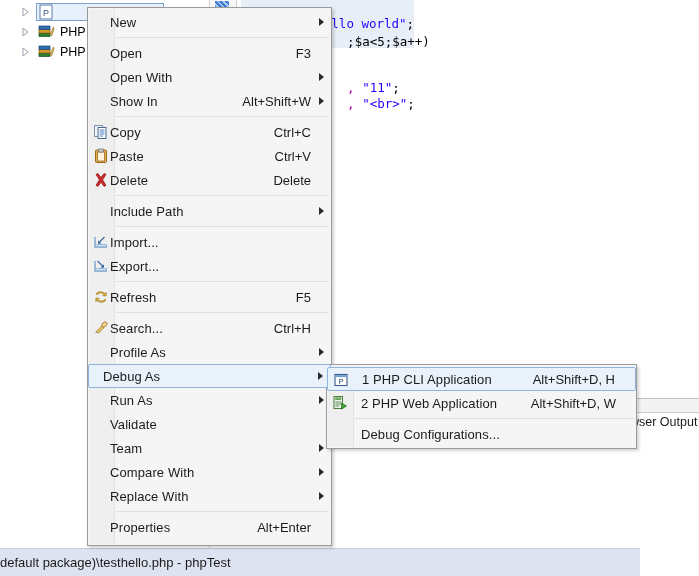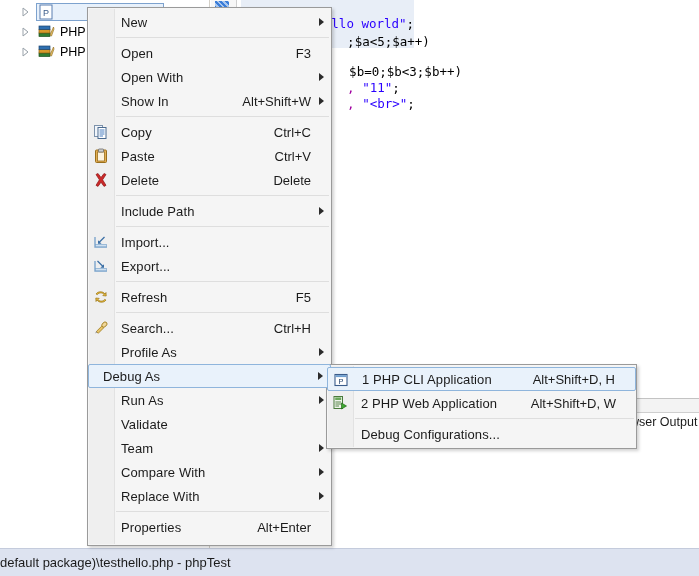--- a/index.html
+++ b/index.html
@@ -133,21 +133,21 @@
     left: 285px; top: 16px;
     font-size: 12.5px;
     color: #1b1b1b;
     white-space: nowrap;
   }
 
   
   #statusbar {
     position: absolute;
     left: 0; bottom: 0;
-    width: 699px; height: 28px;
+    width: 640px; height: 28px;
     background: #dde3f0;
     border-top: 1px solid #c4cbdc;
     box-sizing: border-box;
   }
   #statusbar-text {
     position: absolute;
     left: 0; top: 6px;
     font-size: 13px;
     color: #1b1b1b;
     white-space: nowrap;
@@ -186,21 +186,21 @@
     box-sizing: border-box;
     z-index: 2;
     cursor: default;
   }
   .mi .mi-icon {
     position: absolute;
     left: 5px; top: 4px;
     width: 16px; height: 16px;
   }
   .mi .mi-label {
-    margin-left: 33px;
+    margin-left: 22px;
     font-size: 13px;
     color: #1b1b1b;
     white-space: nowrap;
     letter-spacing: 0.1px;
   }
   .mi .mi-accel {
     margin-left: auto;
     font-size: 13px;
     color: #1b1b1b;
     white-space: nowrap;
@@ -306,23 +306,20 @@
 
 <div id="editor">
   <div id="editor-gutter"></div>
   <div class="marker-blue" style="left:4px; top:1px;"></div>
   <div class="code-line hl" style="top:0px; left:30px;">
     <span class="tok-kw">echo</span><span class="tok-plain"> </span><span class="tok-str">"hello world"</span><span class="tok-plain">;</span>
   </div>
   <div class="code-line" style="top:18px; left:106px;">
     <span class="tok-plain">;$a&lt;5;$a++)</span>
   </div>
-  <div class="code-line" style="top:48px; left:108px;">
-    <span class="tok-plain">$b=0;$b&lt;3;$b++)</span>
-  </div>
   <div class="code-line" style="top:64px; left:106px;">
     <span class="tok-purple">,</span><span class="tok-plain"> </span><span class="tok-str">"11"</span><span class="tok-plain">;</span>
   </div>
   <div class="code-line" style="top:80px; left:106px;">
     <span class="tok-purple">,</span><span class="tok-plain"> </span><span class="tok-str">"&lt;br&gt;"</span><span class="tok-plain">;</span>
   </div>
 </div>
 
 <div id="console-panel">
   <div id="console-tabstrip"></div>

